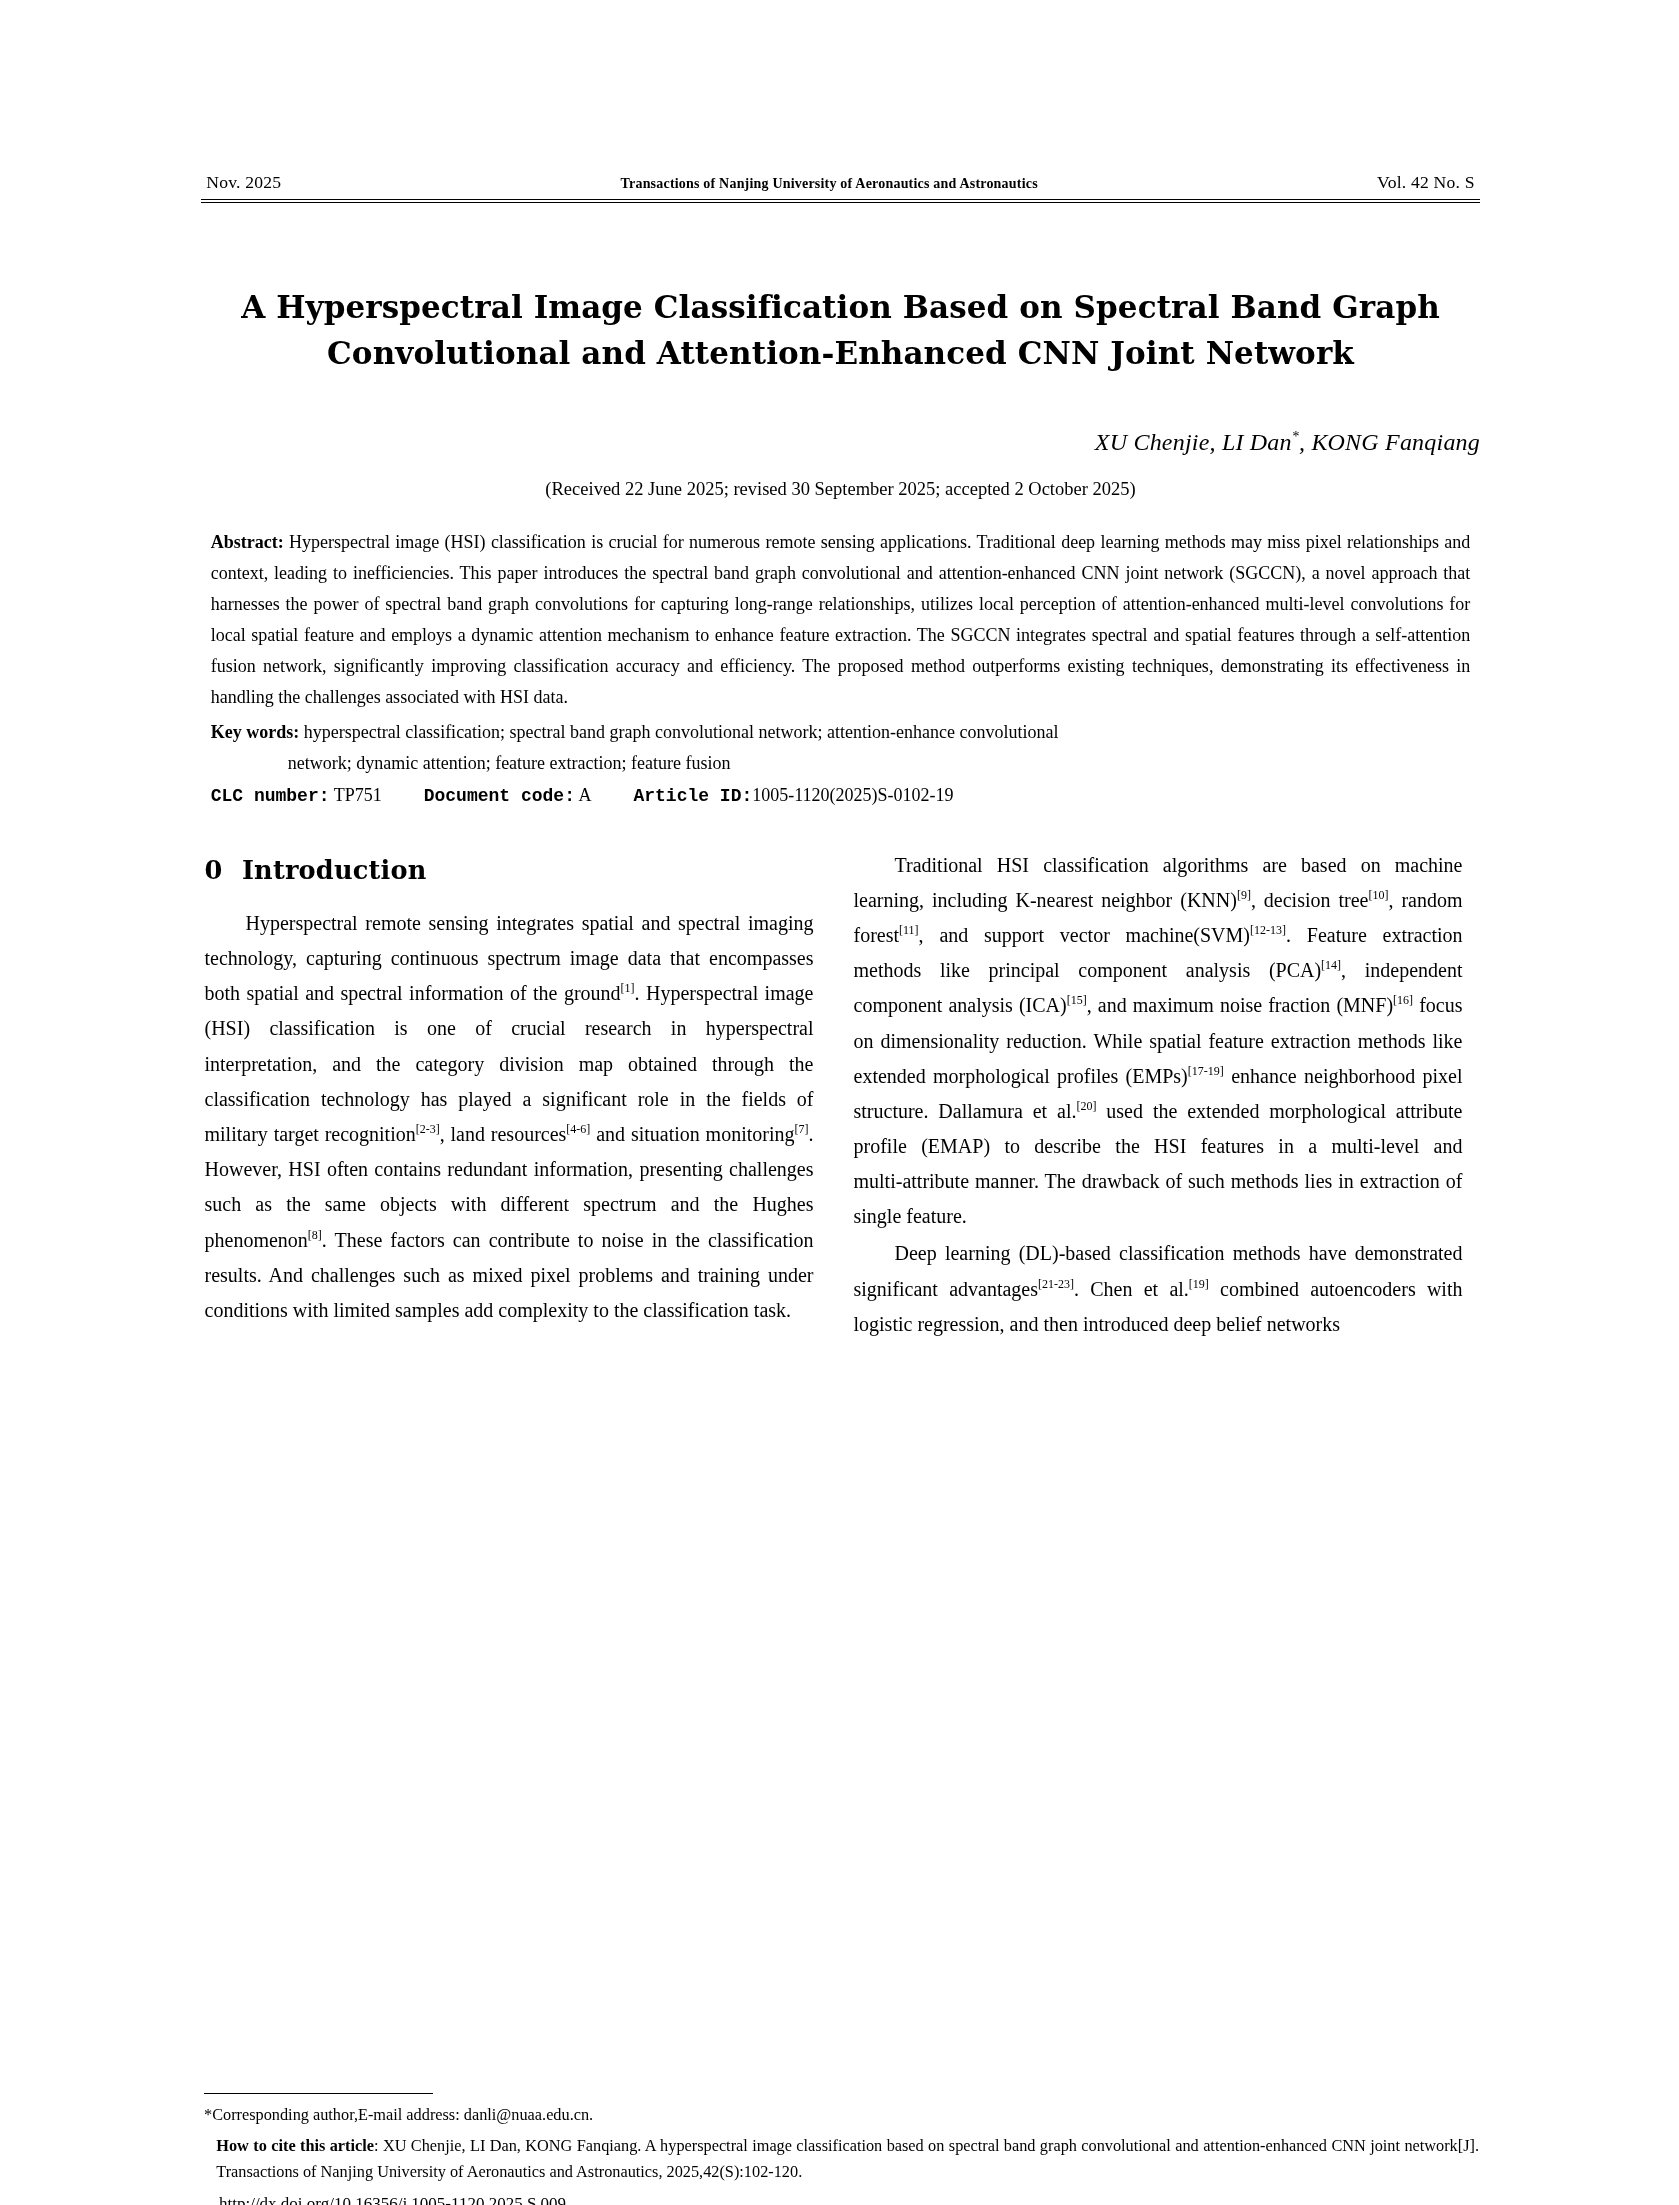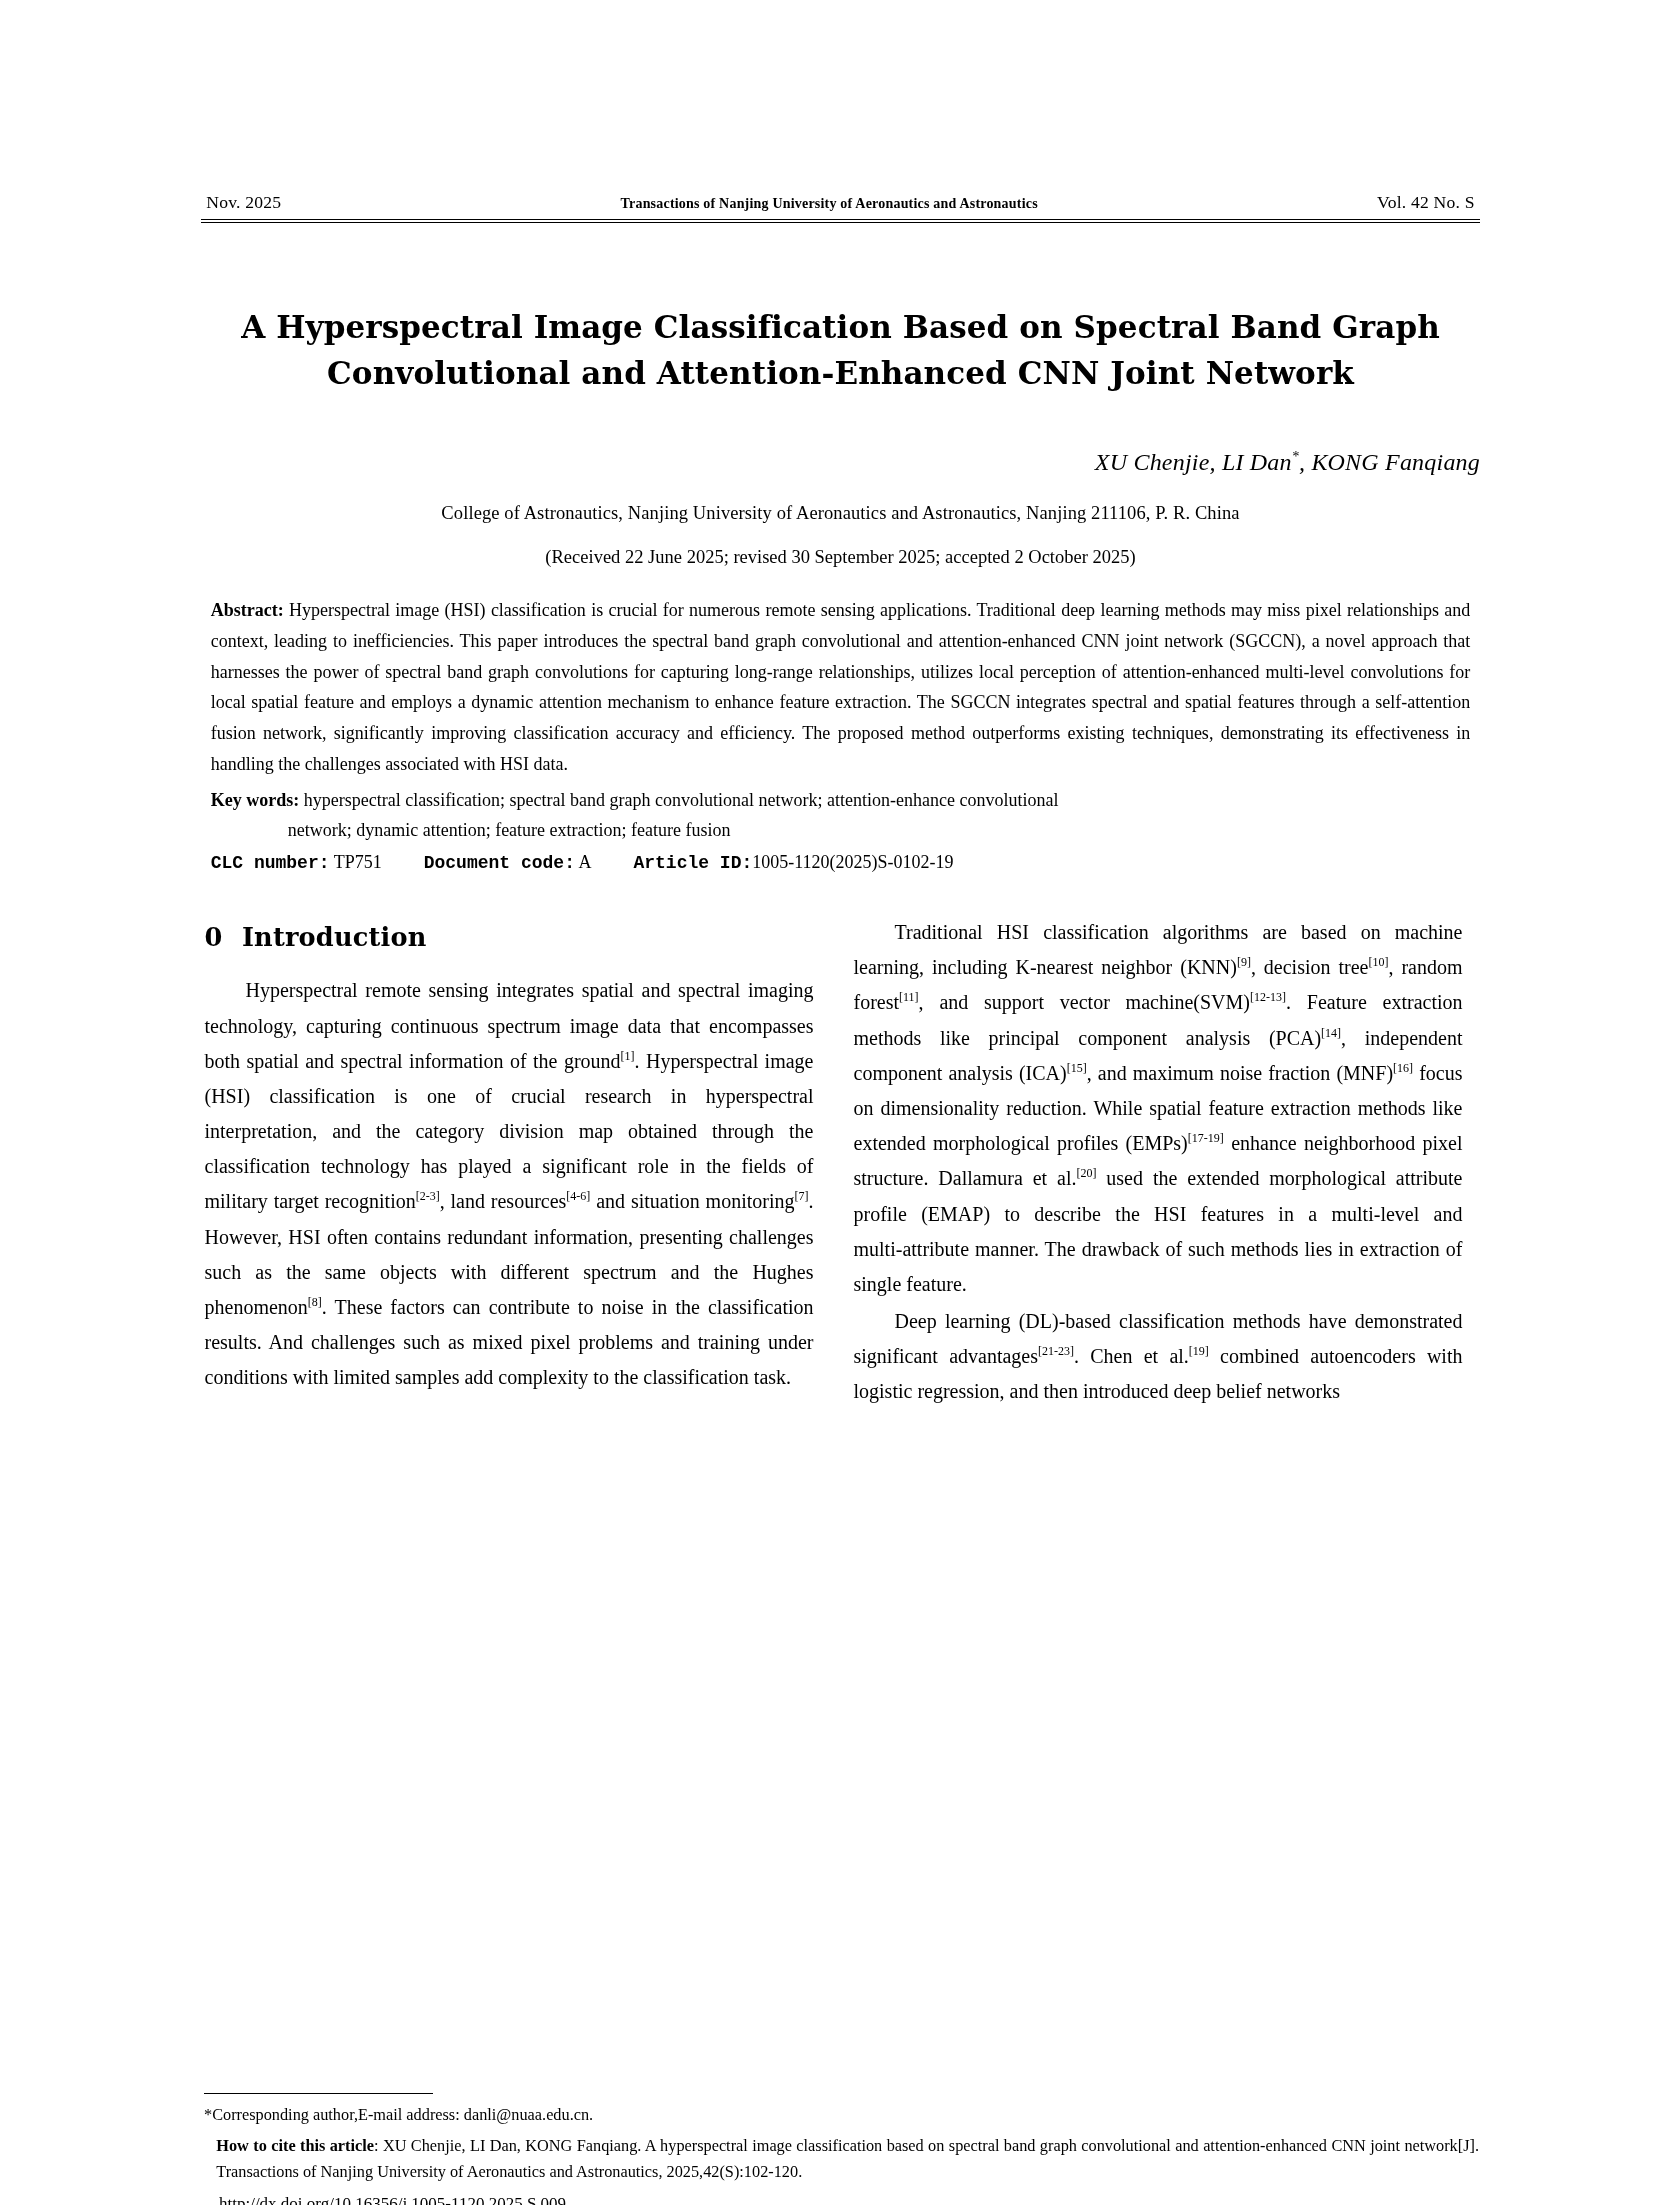--- a/index.html
+++ b/index.html
@@ -17,21 +17,21 @@
   .page {
     position: absolute;
     left: 0; top: 0;
     width: 1680px;
     height: 2357px;
     background: #fff;
   }
   .content {
     position: absolute;
     left: 201px;
-    top: 192px;
+    top: 172px;
     width: 1279px;
   }
 
   
   .runhead {
     display: flex;
     align-items: baseline;
     justify-content: space-between;
     font-size: 17.6px;
     letter-spacing: 0.2px;
@@ -174,21 +174,20 @@
       <span>Nov. 2025</span>
       <span class="center">Transactions of Nanjing University of Aeronautics and Astronautics</span>
       <span>Vol. 42 No. S</span>
     </div>
     <div class="rule-double"></div>
 
     <div class="title">A Hyperspectral Image Classification Based on Spectral Band Graph Convolutional and Attention‑Enhanced CNN Joint Network</div>
 
     <div class="authors">XU Chenjie, LI Dan<sup>*</sup>, KONG Fanqiang</div>
 
-    <div class="affiliation">College of Astronautics, Nanjing University of Aeronautics and Astronautics, Nanjing 211106, P. R. China</div>
 
     <div class="dates">(Received 22 June 2025; revised 30 September 2025; accepted 2 October 2025)</div>
 
     <div class="abstract">
       <b>Abstract:</b><span> Hyperspectral image (HSI) classification is crucial for numerous remote sensing applications. Traditional deep learning methods may miss pixel relationships and context, leading to inefficiencies. This paper introduces the spectral band graph convolutional and attention‑enhanced CNN joint network (SGCCN), a novel approach that harnesses the power of spectral band graph convolutions for capturing long‑range relationships, utilizes local perception of attention‑enhanced multi‑level convolutions for local spatial feature and employs a dynamic attention mechanism to enhance feature extraction. The SGCCN integrates spectral and spatial features through a self‑attention fusion network, significantly improving classification accuracy and efficiency. The proposed method outperforms existing techniques, demonstrating its effectiveness in handling the challenges associated with HSI data.</span>
     </div>
 
     <div class="keywords">
       <b>Key words:</b><span> hyperspectral classification; spectral band graph convolutional network; attention‑enhance convolutional</span>
       <div class="kw-line2">network; dynamic attention; feature extraction; feature fusion</div>

